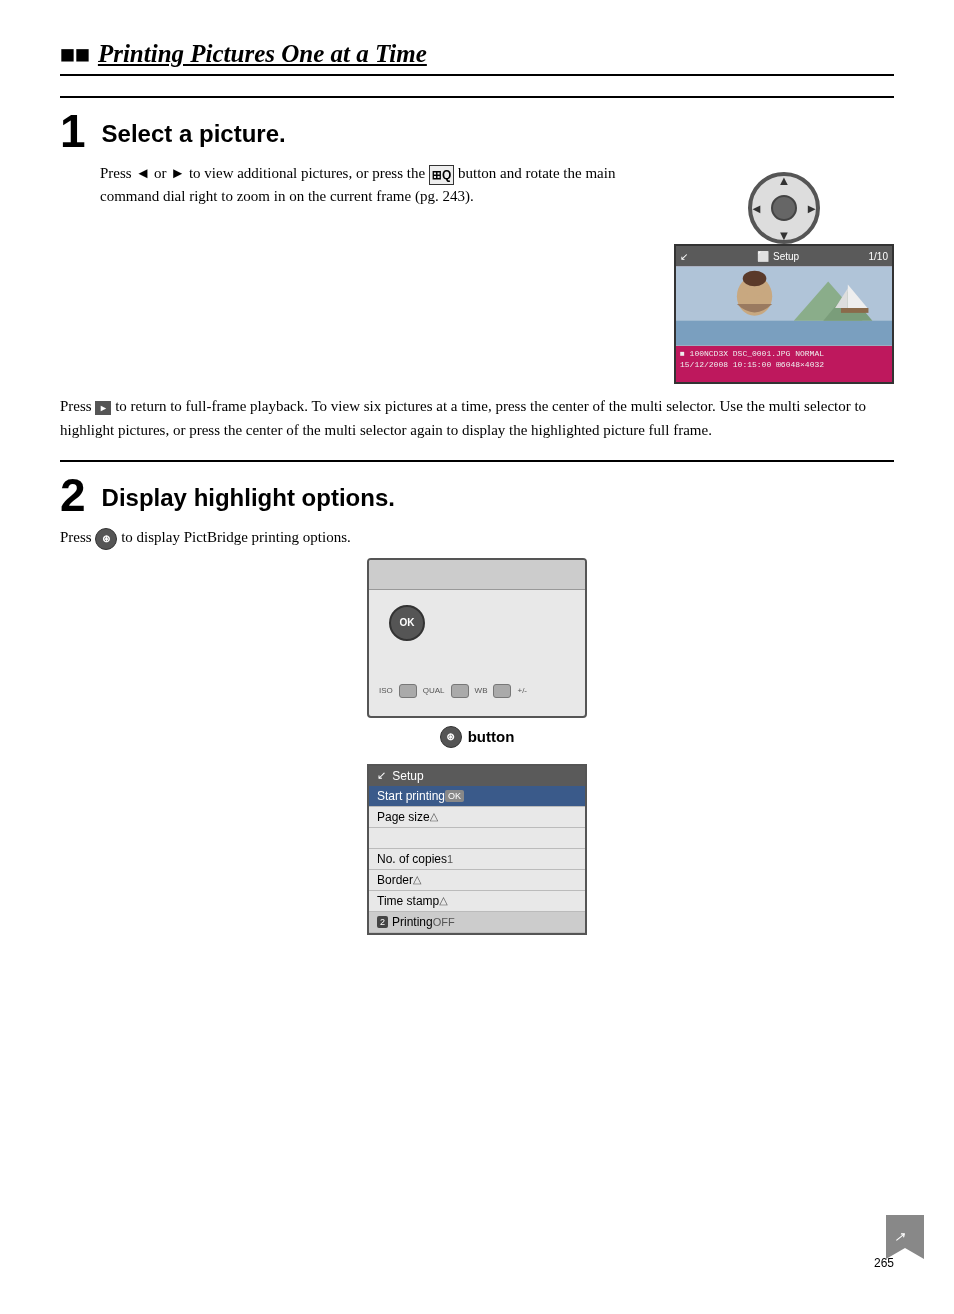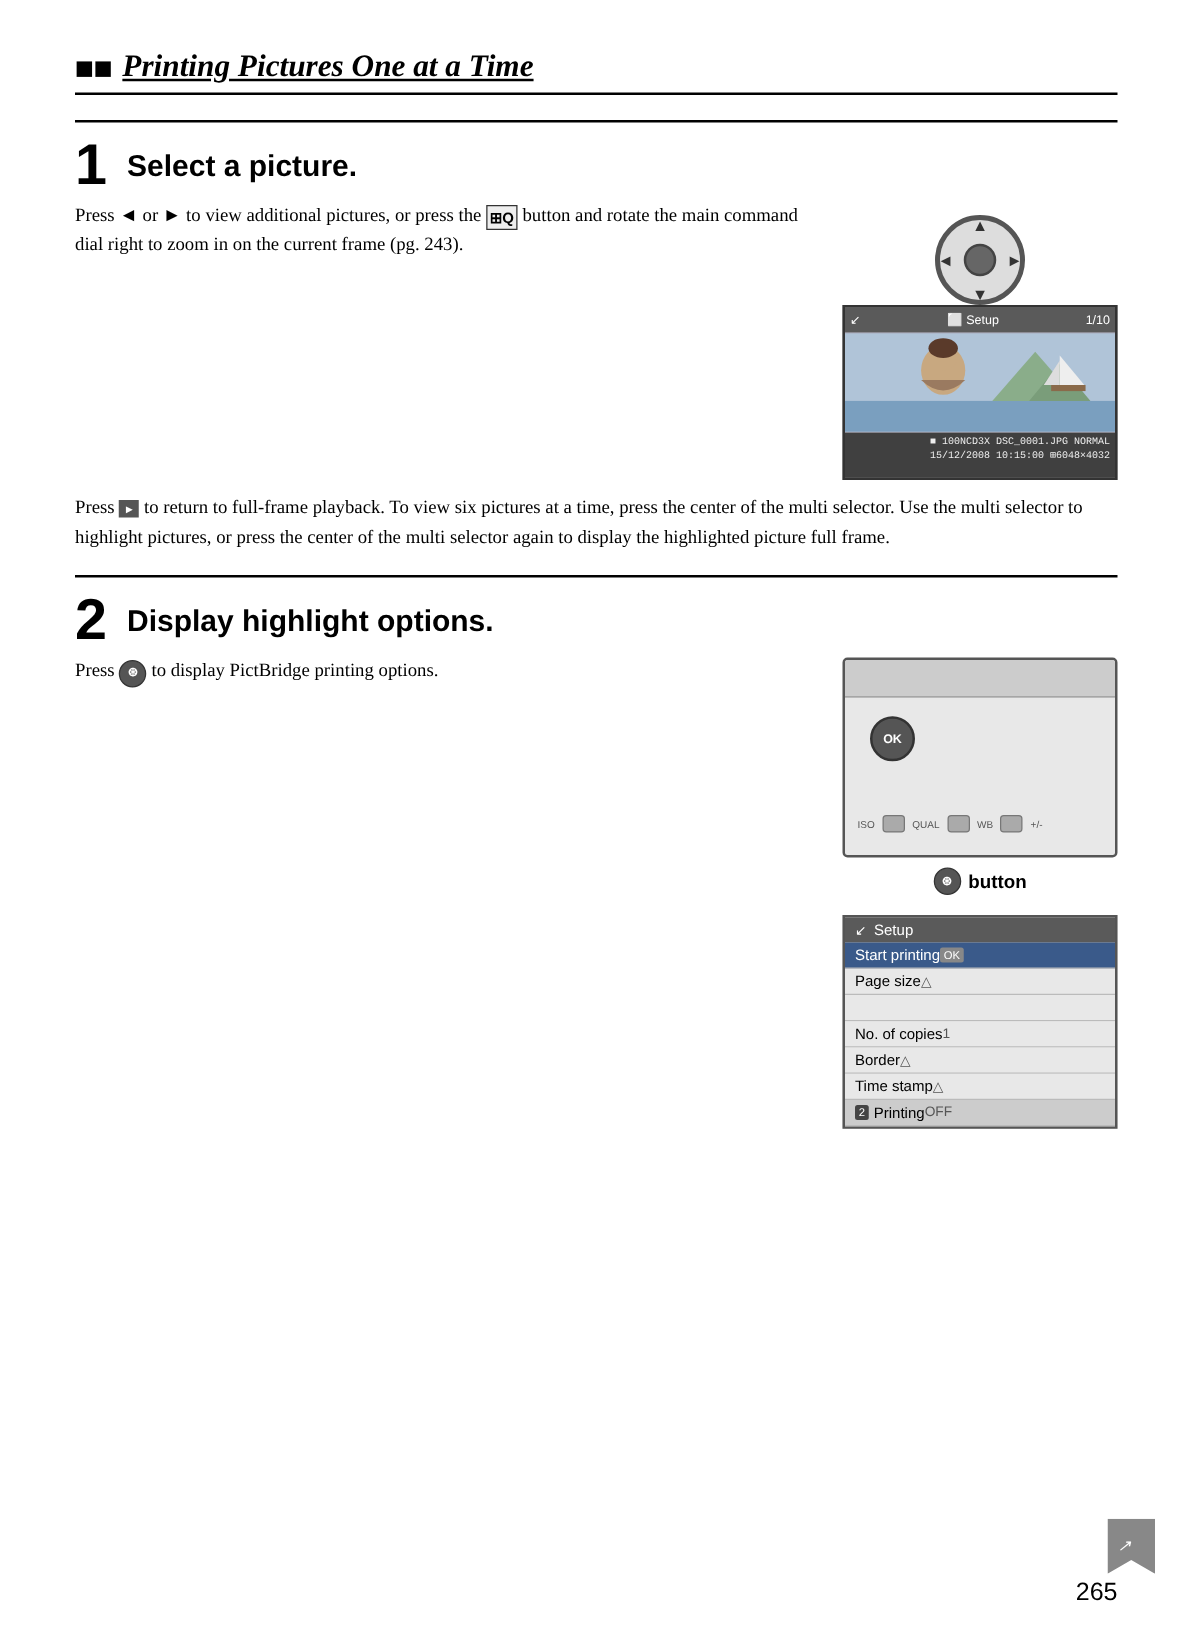--- a/index.html
+++ b/index.html
@@ -73,20 +73,21 @@
       display: flex;
       flex-direction: row;
       gap: 20px;
       margin-bottom: 10px;
     }
 
     .step1-text-left {
       flex: 1;
       font-size: 15px;
       line-height: 1.5;
+      margin-left: 40px;
     }
 
     .step1-image-right {
       flex-shrink: 0;
     }
 
     .step1-fulltext {
       font-size: 15px;
       line-height: 1.6;
       margin-top: 6px;
@@ -116,37 +117,36 @@
     }
     .lcd-main {
       background: #aab;
       height: 80px;
       position: relative;
       display: flex;
       align-items: center;
       justify-content: center;
     }
     .lcd-bottom-bar {
-      background: #404040;
+      background: #be185d;
       height: 38px;
       padding: 2px 4px;
-      text-align: right;
     }
     .lcd-bottom-bar .file-info {
       color: #eee;
       font-size: 8px;
       font-family: 'Courier New', monospace;
       line-height: 1.4;
     }
 
     
     .step2-content {
       display: flex;
-      flex-direction: row;
-      gap: 32px;
+      flex-direction: column;
+      gap: 8px;
     }
     .step2-text-left {
       flex: 1;
       font-size: 15px;
       line-height: 1.5;
     }
     .step2-image-right {
       flex-shrink: 0;
       display: flex;
       flex-direction: column;
@@ -316,23 +316,23 @@
       font-size: 9px;
       text-align: center;
       line-height: 14px;
       vertical-align: middle;
       font-family: Arial;
     }
 
     
     .page-number {
       position: absolute;
-      bottom: 28px;
+      bottom: 44px;
       right: 60px;
-      font-size: 20px;
+      font-size: 12px;
       font-family: Arial, sans-serif;
     }
 
     .multi-selector-container {
       display: flex;
       justify-content: center;
       margin-top: 10px;
     }
 
     .selector-wrap {

